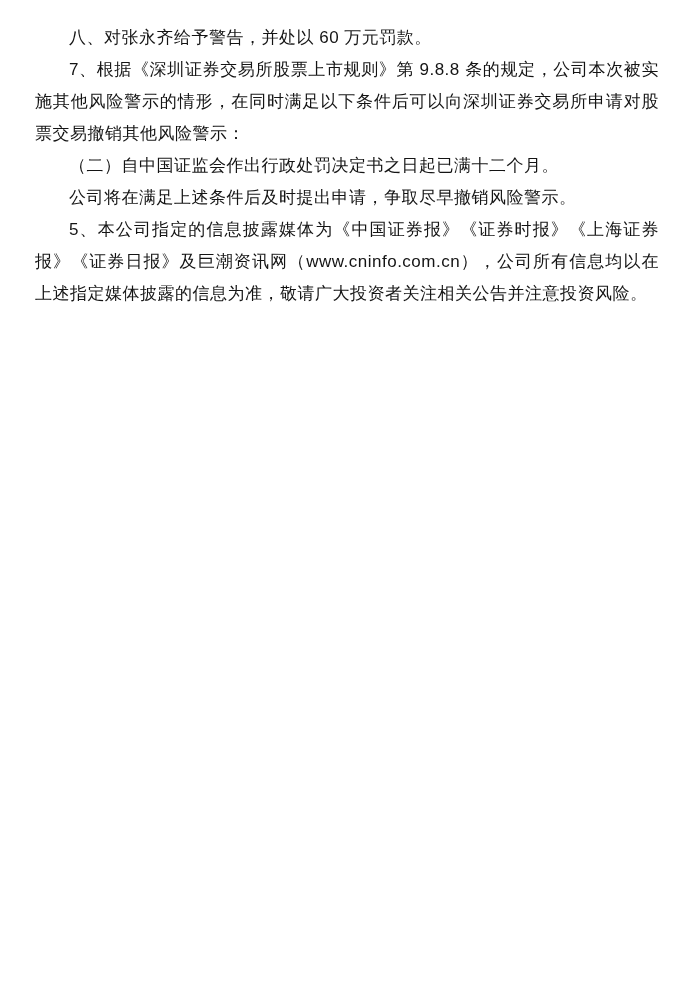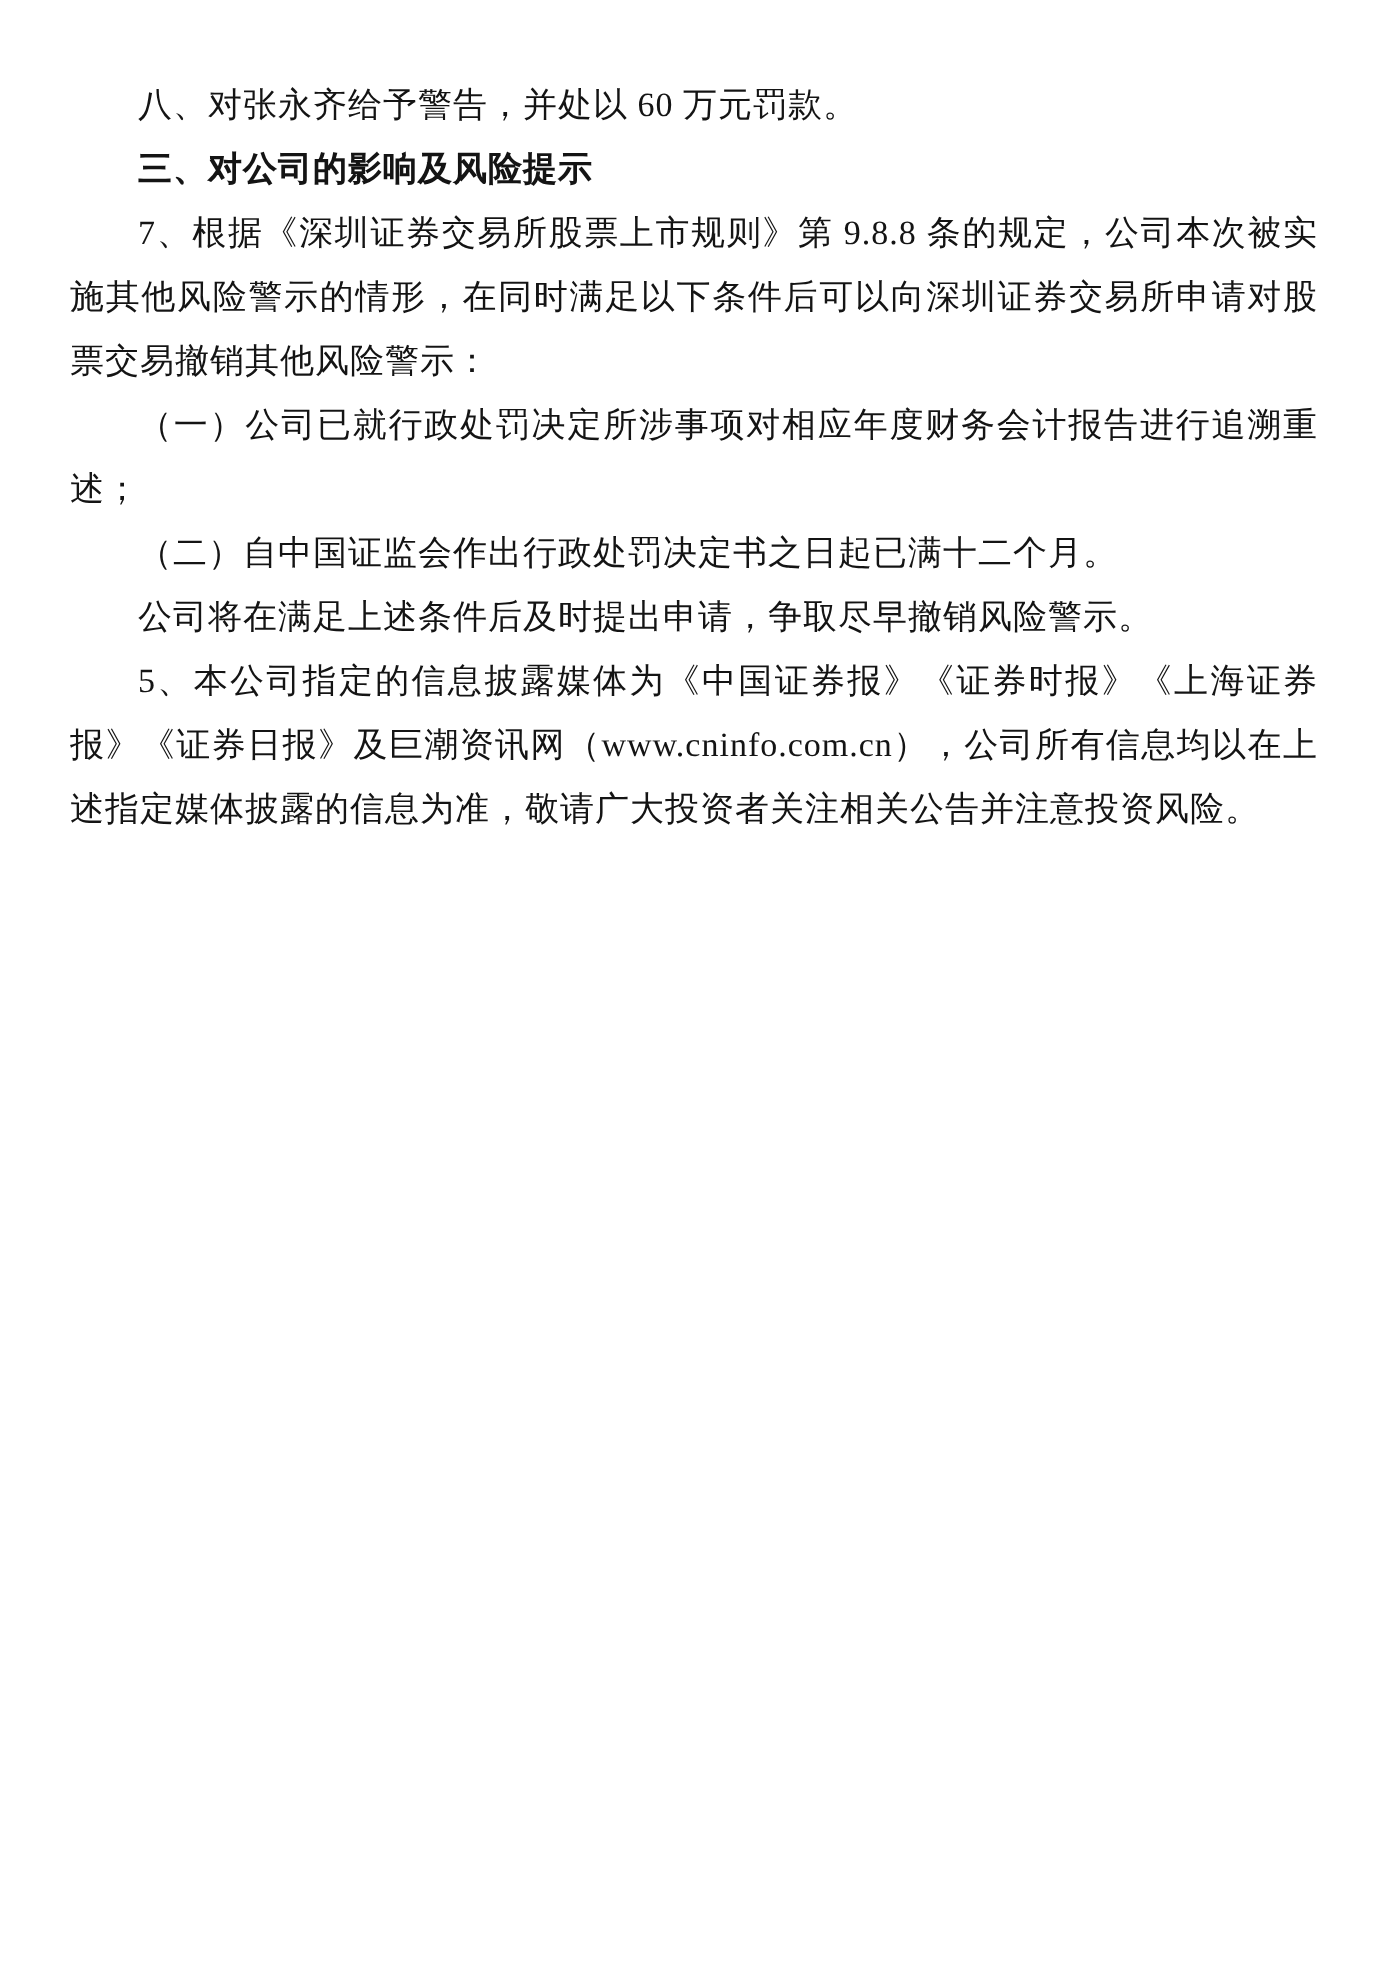--- a/index.html
+++ b/index.html
@@ -7,23 +7,23 @@
     padding: 0;
     background: #ffffff;
   }
   .page {
     position: relative;
     width: 694px;
     height: 988px;
     margin: 0 auto;
     background: #ffffff;
     box-sizing: border-box;
-    padding: 37px 35px 0 35px;
+    padding: 22px 35px 0 35px;
     overflow: hidden;
-    font-family: Liberation Serif, serif;
+    font-family: Liberation Sans, sans-serif;
     color: #141414;
   }
   .para {
     margin: 0;
     font-size: 17px;
     line-height: 32px;
     text-indent: 2em;
     text-align: justify;
     text-justify: inter-ideograph;
     letter-spacing: 0.5px;
@@ -32,20 +32,18 @@
   .para.heading {
     font-weight: bold;
     text-align: left;
   }
 </style>
 </head>
 <body>
 
 <div class="page">
   <p class="para">八、对张永齐给予警告，并处以 60 万元罚款。</p>
-  <p class="para heading">三、对公司的影响及风险提示</p>
   <p class="para">7、根据《深圳证券交易所股票上市规则》第 9.8.8 条的规定，公司本次被实施其他风险警示的情形，在同时满足以下条件后可以向深圳证券交易所申请对股票交易撤销其他风险警示：</p>
-  <p class="para">（一）公司已就行政处罚决定所涉事项对相应年度财务会计报告进行追溯重述；</p>
   <p class="para">（二）自中国证监会作出行政处罚决定书之日起已满十二个月。</p>
   <p class="para">公司将在满足上述条件后及时提出申请，争取尽早撤销风险警示。</p>
   <p class="para">5、本公司指定的信息披露媒体为《中国证券报》《证券时报》《上海证券报》《证券日报》及巨潮资讯网（www.cninfo.com.cn），公司所有信息均以在上述指定媒体披露的信息为准，敬请广大投资者关注相关公告并注意投资风险。</p>
 
 </div>
 
 </body></html>

